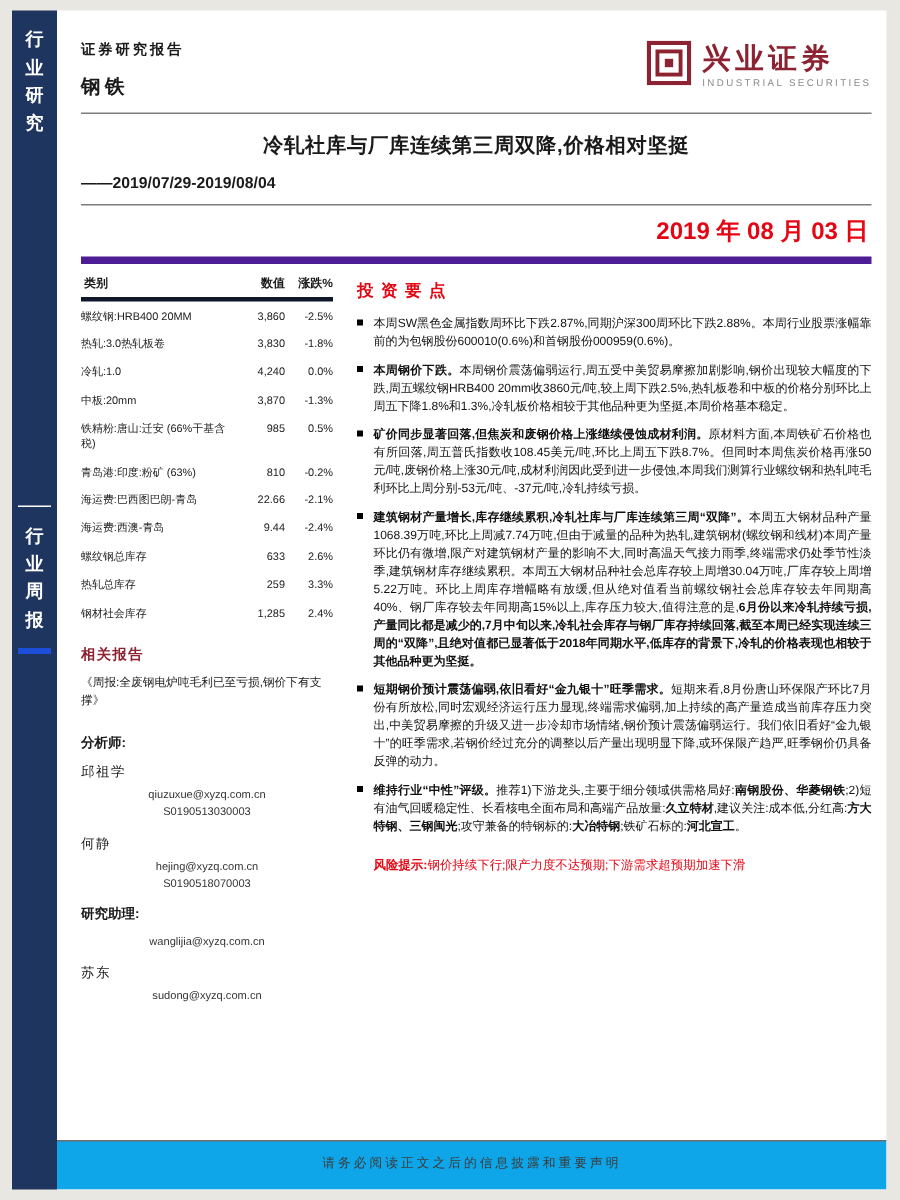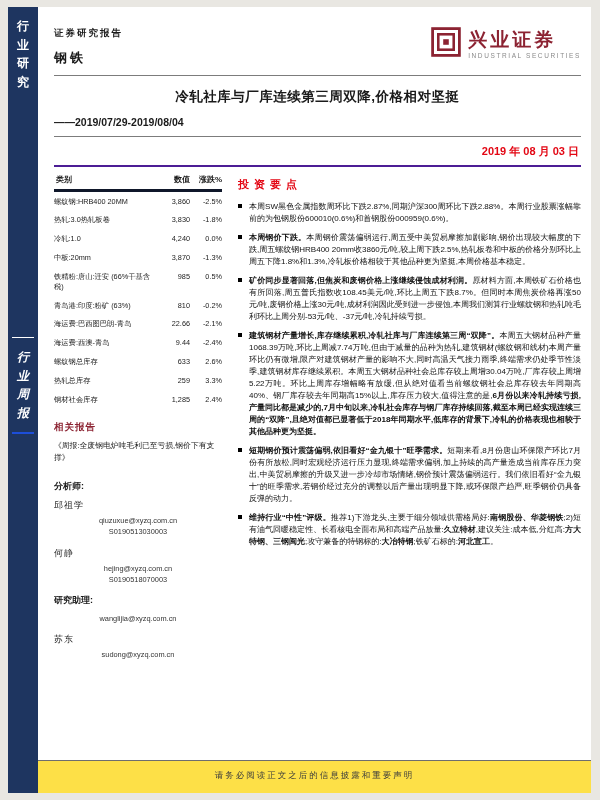--- a/index.html
+++ b/index.html
@@ -14,23 +14,22 @@
     background:#1e3560;color:#fff;
   }
   .vtext{
     width:15px;margin:0 auto;text-align:center;
     word-break:break-all;line-height:1.55;
     font-size:12px;font-weight:bold;letter-spacing:0;
   }
   .side-top{padding-top:10px;}
   .side-mid{
     position:absolute;top:330px;left:4px;right:4px;
-    border-top:1px solid #fff;border-bottom:2px solid #1d4ed8;
+    border-top:1px solid #fff;border-bottom:4px solid #1d4ed8;
     padding:10px 0;
-    font-style:italic;
   }
   .content{
     position:absolute;left:38px;top:7px;right:9px;bottom:7px;
     background:#fff;display:flex;flex-direction:column;overflow:hidden;
   }
   .inner{
     flex:1;display:flex;flex-direction:column;min-height:0;
     padding:20px 10px 0 16px;
   }
   
@@ -42,22 +41,22 @@
   .brand-cn{font-size:19px;font-weight:bold;color:#8c2332;letter-spacing:3px;line-height:1;}
   .brand-en{font-size:6.5px;color:#8a8a8a;letter-spacing:1.6px;margin-top:3px;}
   
   .title-block{display:flex;padding:12px 0 8px;border-bottom:1.5px solid #7c7c7c;}
   .rating{width:150px;flex:none;display:flex;align-items:flex-end;gap:16px;padding:0 0 4px 14px;}
   .rating .r{font-weight:bold;font-size:12.5px;letter-spacing:4px;}
   .rating .n{font-size:11px;letter-spacing:2px;}
   .title-main{flex:1;}
   .title-main h1{font-size:13.5px;font-weight:bold;text-align:center;letter-spacing:0.5px;}
   .period{text-align:left;font-size:10.5px;font-weight:bold;margin-top:10px;padding-right:4px;}
-  .date-row{text-align:right;color:#e30613;font-weight:bold;font-size:11px;
-            padding:7px 2px 6px;border-bottom:2px solid #4c1d95;}
+  .date-row{text-align:right;color:#e30613;font-weight:bold;font-size:16px;
+            padding:7px 2px 6px;border-bottom:5px solid #4c1d95;}
   
   .cols{display:flex;gap:16px;flex:1;min-height:0;margin-top:2px;}
   .leftcol{width:168px;flex:none;overflow:hidden;}
   .rightcol{flex:1;overflow:hidden;display:flex;flex-direction:column;}
   
   .thead{display:flex;font-size:8px;font-weight:bold;padding:5px 0 4px;border-bottom:3px solid #0f172a;}
   .trow{display:flex;align-items:flex-start;padding:4.5px 0;font-size:7.3px;line-height:1.35;color:#222;}
   .tlabel{flex:1;padding-right:3px;}
   .tval{width:36px;text-align:right;flex:none;}
   .tchg{width:32px;text-align:right;flex:none;}
@@ -76,21 +75,21 @@
   .hl-h{color:#e30613;font-weight:bold;font-size:11px;letter-spacing:5px;margin:8px 0 9px;}
   .bullet{display:flex;margin-bottom:7px;font-size:8px;line-height:1.5;text-align:justify;color:#111;}
   .mk{width:11px;flex:none;padding-top:3px;}
   .mk::before{content:"";display:block;width:4px;height:4px;background:#000;}
   .bt{flex:1;}
   .bt .b{font-weight:bold;}
   .risk{font-size:8.3px;color:#e30613;margin-top:6px;padding-left:11px;line-height:1.5;}
   .risk .b{font-weight:bold;}
   
   .footer{
-    border-top:1px solid #6e6e6e;background:#fde047;text-align:center;
+    border-top:1px solid #6e6e6e;background:#0ea5e9;text-align:center;
     font-size:8.5px;color:#3c3c3c;letter-spacing:2px;padding:9px 0 11px;
   }
 </style>
 </head>
 <body>
 
 <div class="sidebar">
   <div class="side-top">
     <div class="vtext">行业研究</div>
   </div>
@@ -252,19 +251,22 @@
             </div>
             <div class="bullet">
               <span class="mk"></span>
               <span class="bt"><span class="b">短期钢价预计震荡偏弱,依旧看好“金九银十”旺季需求。</span><span>短期来看,8月份唐山环保限产环比7月份有所放松,同时宏观经济运行压力显现,终端需求偏弱,加上持续的高产量造成当前库存压力突出,中美贸易摩擦的升级又进一步冷却市场情绪,钢价预计震荡偏弱运行。我们依旧看好“金九银十”的旺季需求,若钢价经过充分的调整以后产量出现明显下降,或环保限产趋严,旺季钢价仍具备反弹的动力。</span></span>
             </div>
             <div class="bullet">
               <span class="mk"></span>
               <span class="bt"><span class="b">维持行业“中性”评级。</span><span>推荐1)下游龙头,主要于细分领域供需格局好:</span><span class="b">南钢股份、华菱钢铁</span><span>;2)短有油气回暖稳定性、长看核电全面布局和高端产品放量:</span><span class="b">久立特材</span><span>,建议关注:成本低,分红高:</span><span class="b">方大特钢、三钢闽光</span><span>;攻守兼备的特钢标的:</span><span class="b">大冶特钢</span><span>;铁矿石标的:</span><span class="b">河北宣工</span><span>。</span></span>
             </div>
           </div>
+        <div class="risk">
+          <span class="b">风险提示:</span><span>钢价持续下行;限产力度不达预期;下游需求超预期加速下滑</span>
+        </div>
       </div>
 
     </div>
   </div>
 
   <div class="footer">请务必阅读正文之后的信息披露和重要声明</div>
 </div>
 
 </body></html>

